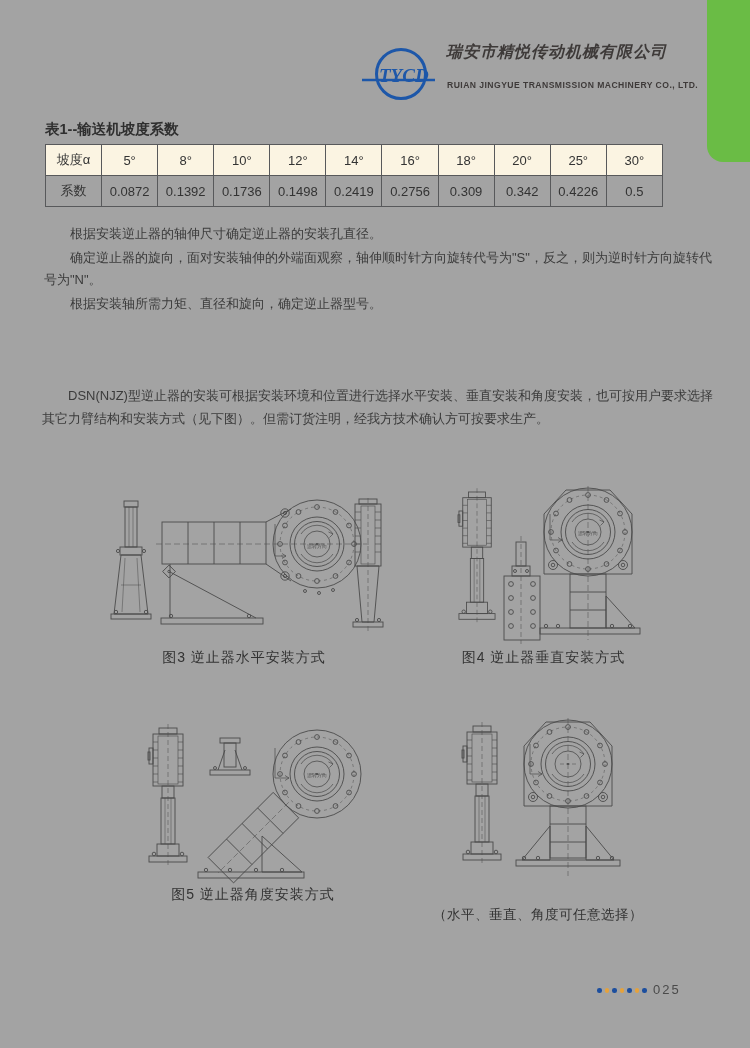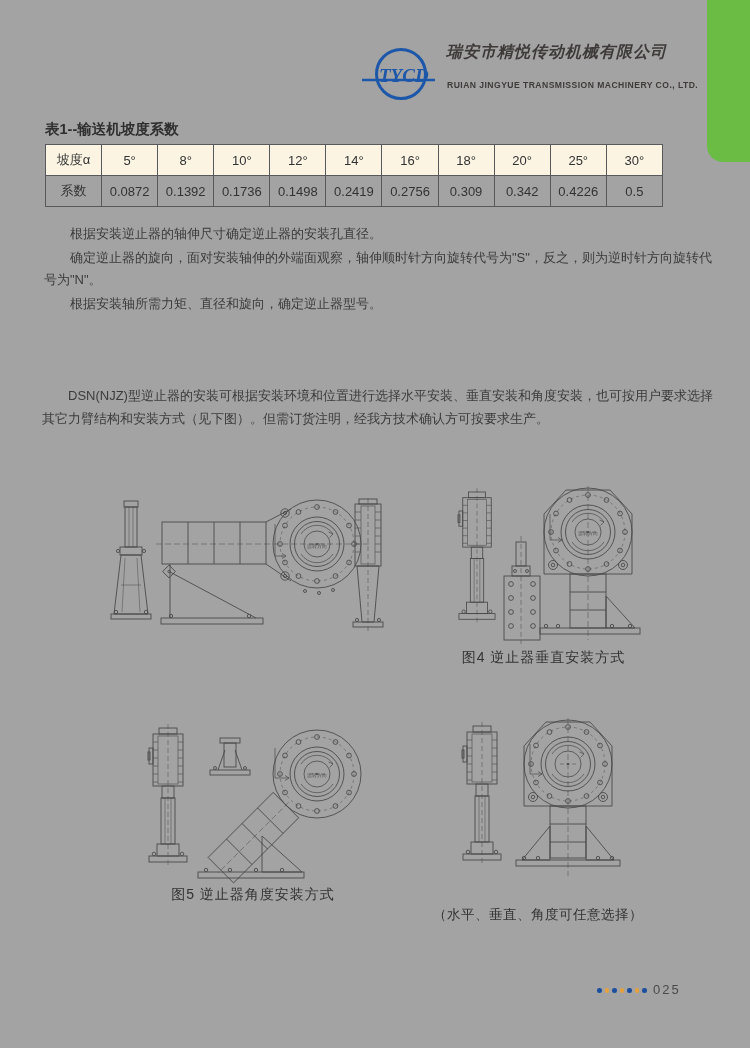--- a/index.html
+++ b/index.html
@@ -231,20 +231,21 @@
       <rect x="94" y="142" width="100" height="6"></rect>
       <circle cx="100" cy="140" r="1.7"></circle>
         <circle cx="112" cy="140" r="1.7"></circle>
       <circle cx="166" cy="140" r="1.7"></circle>
         <circle cx="184" cy="140" r="1.7"></circle>
       <path d="M104 28 V54 H116 M116 54 l-4 -2.5 M116 54 l-4 2.5" stroke-width="0.7"></path>
     </g>
     <text class="tinytxt" x="142" y="49" text-anchor="middle">运转方向</text>
   </svg>
 
+  <div class="caption" style="left:98px;top:649px;width:292px">图3 逆止器水平安装方式</div>
   <div class="caption" style="left:446px;top:649px;width:195px">图4 逆止器垂直安装方式</div>
 
   <svg class="fig" style="left:112px;top:722px" width="282" height="162" viewBox="0 0 282 162">
     <g class="dw">
       <use href="#colside" transform="translate(36,6)"></use>
 
       <g transform="translate(96,16)">
         <rect x="12" y="0" width="20" height="5"></rect>
         <rect x="16" y="5" width="12" height="24"></rect>
         <path d="M10 32 L17 12 M34 32 L27 12"></path>

